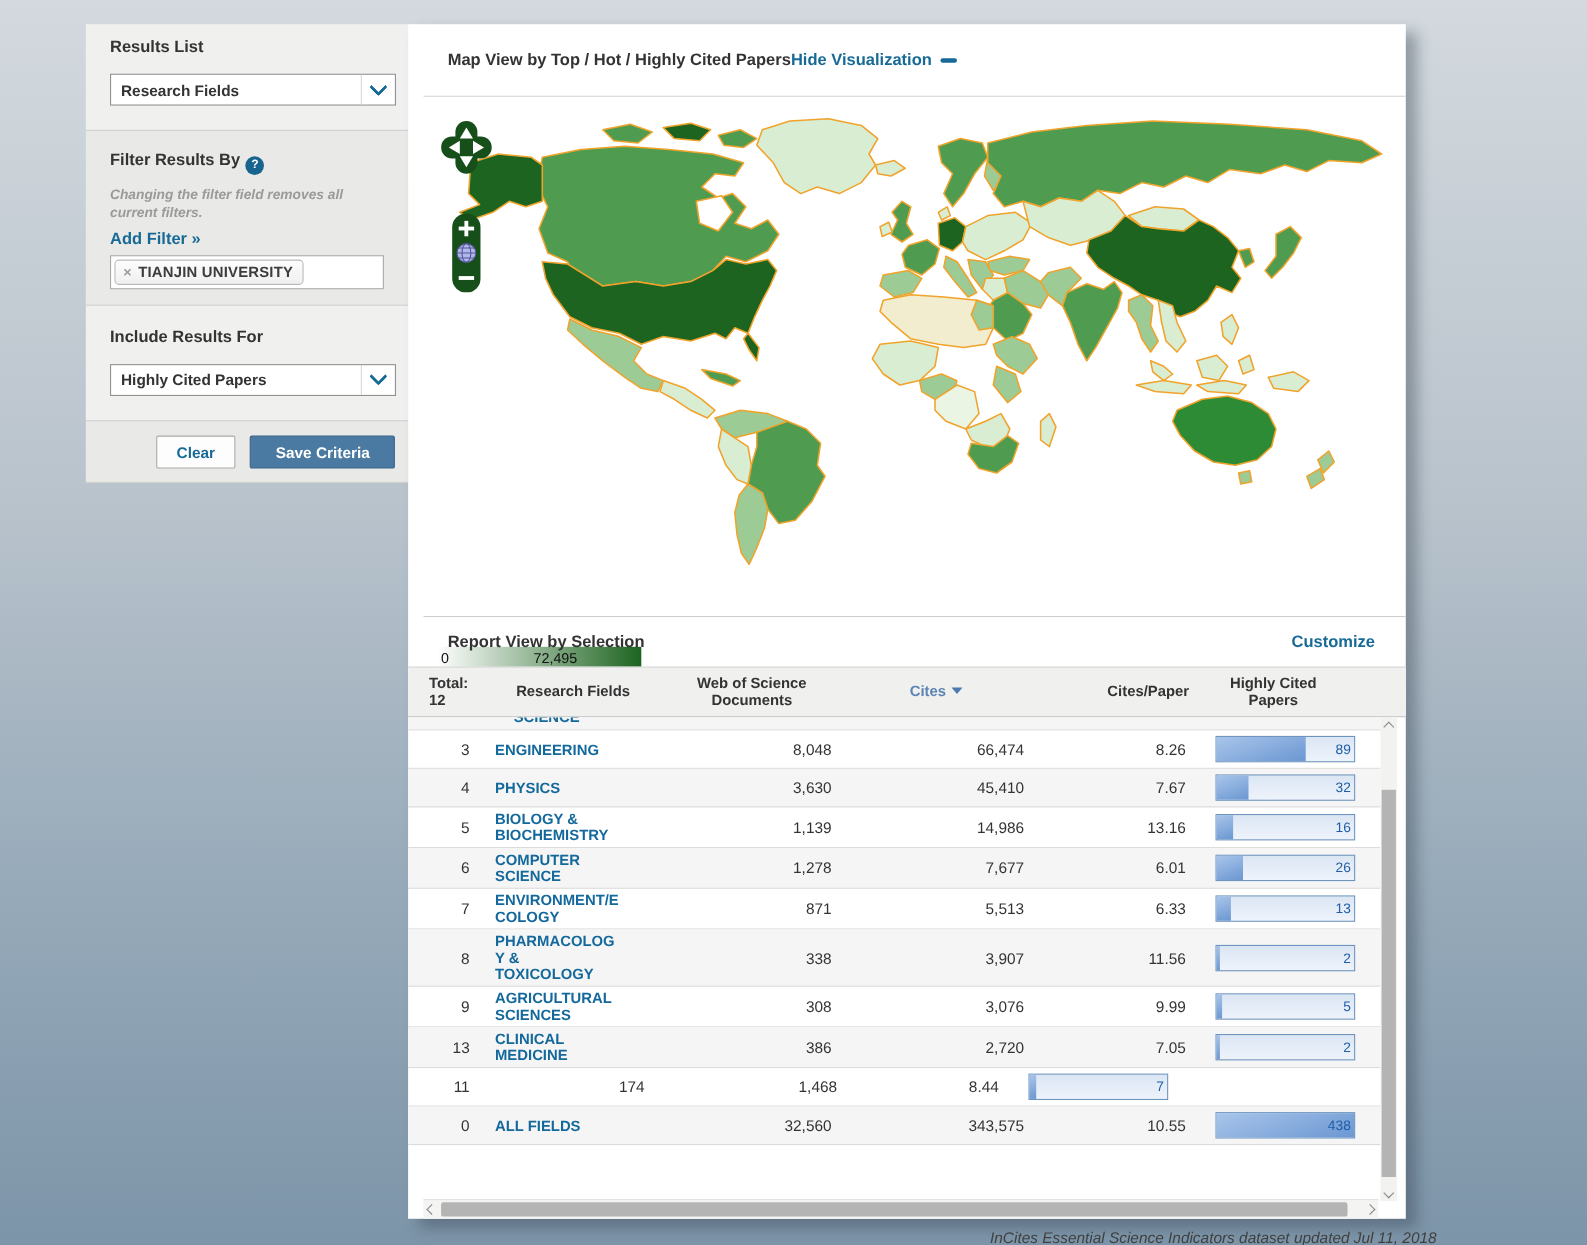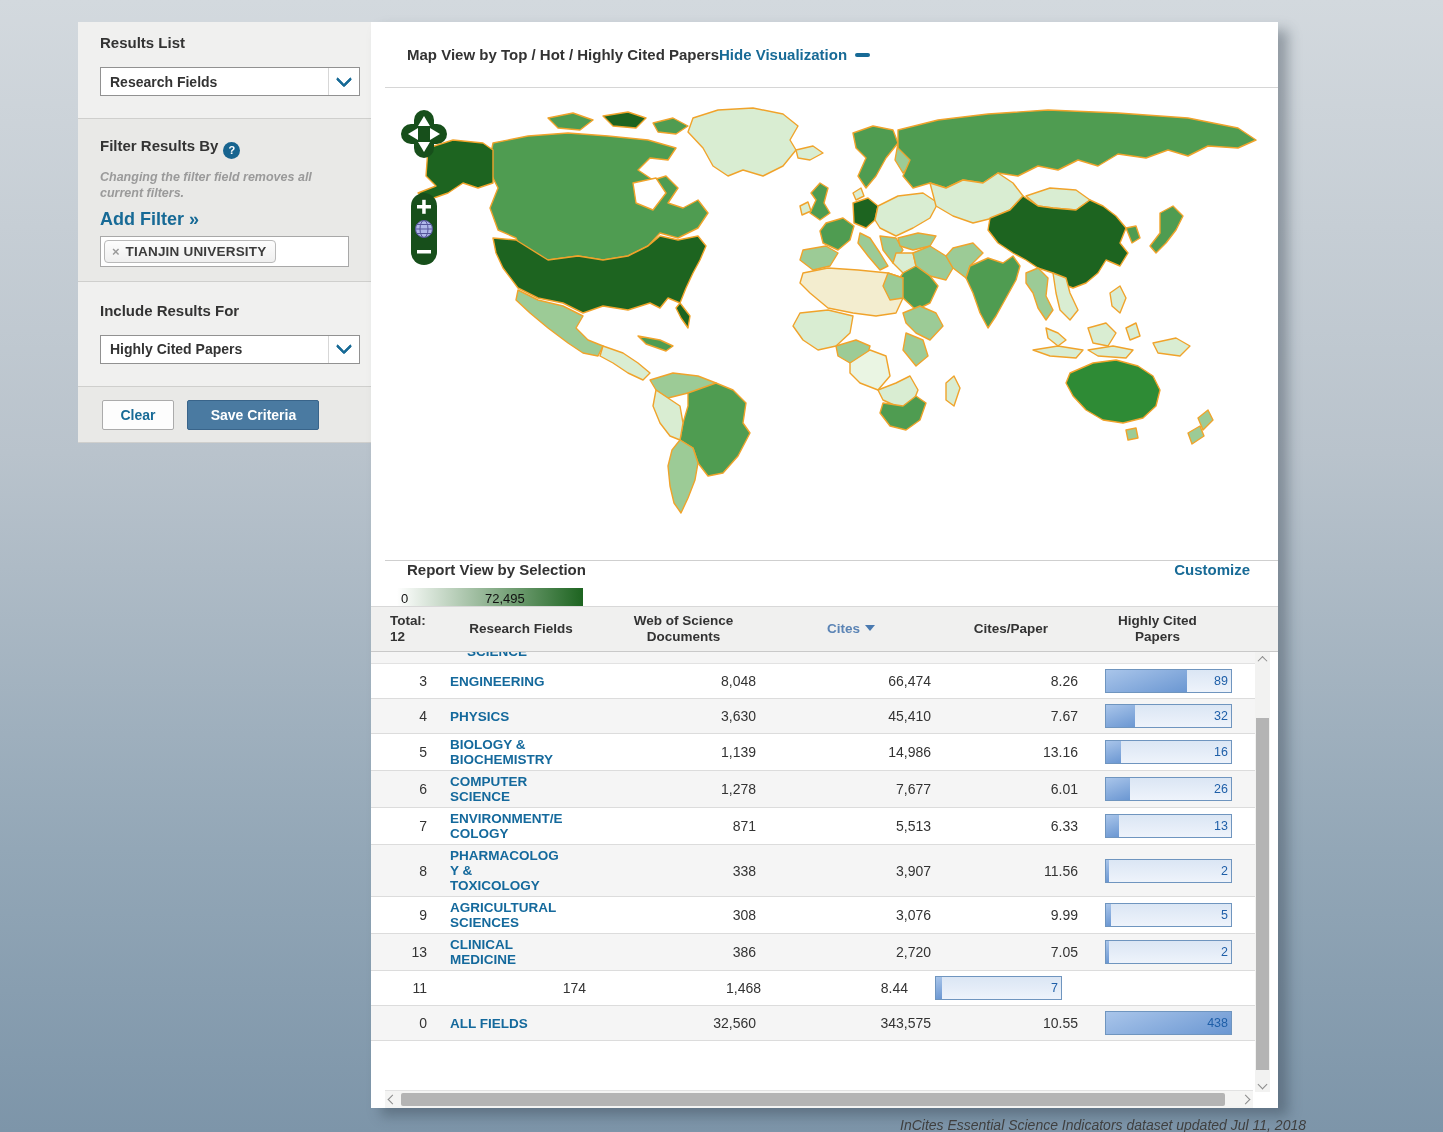--- a/index.html
+++ b/index.html
@@ -29,50 +29,50 @@
   .link{color:var(--link-blue);font-weight:bold;cursor:pointer;text-decoration:none;}
   .help{display:inline-flex;width:17px;height:17px;border-radius:50%;background:#17648f;color:#fff;
         font-size:11px;font-weight:bold;align-items:center;justify-content:center;vertical-align:-3px;margin-left:5px;}
   .filterbox{background:#fff;border:1px solid #a8a8a8;height:29px;display:flex;align-items:center;padding-left:3px;}
   .tag{display:inline-flex;align-items:center;gap:6px;border:1px solid #b9b9b9;border-radius:4px;
        background:linear-gradient(#fdfdfd,#efefef);padding:3px 9px 3px 7px;}
   .tag .x{color:#9a9a9a;font-weight:bold;font-size:13px;cursor:pointer;}
   .tag .t{font-size:13.5px;font-weight:bold;color:#3c3c3c;letter-spacing:.2px;}
   .btn{display:inline-flex;align-items:center;justify-content:center;height:28px;font-size:14px;
        font-weight:bold;cursor:pointer;border-radius:2px;}
-  .btn-clear{width:70px;background:#fdfdfd;border:1px solid #ababab;color:var(--link-blue);}
+  .btn-clear{width:70px;background:#fdfdfd;border:1px solid #ababab;color:var(--link-blue);margin-left:40px;}
   .btn-save{width:130px;background:var(--save-button-blue);border:1px solid #39648a;color:#fff;}
   
   .main{position:absolute;left:371px;top:22px;width:907px;height:1086px;background:#fff;
         box-shadow:10px 8px 12px rgba(45,58,72,.38);}
   .map-header{position:absolute;left:14px;right:0;top:0;height:66px;border-bottom:1px solid #d6d6d6;
               display:flex;align-items:center;padding:0 28px 0 22px;box-sizing:border-box;}
   .panel-title{font-size:15px;font-weight:bold;color:#333;}
   .hide-link{display:flex;align-items:center;gap:8px;font-size:15px;}
   .minus-bar{width:15px;height:4px;border-radius:2px;background:var(--link-blue);}
   .map-area{position:absolute;left:0;top:66px;width:907px;height:434px;}
   .country{stroke:var(--map-border-orange);stroke-width:1.4;stroke-linejoin:round;stroke-linecap:round;}
   .gd{fill:var(--map-green-dark);} .gm{fill:var(--map-green-medium);} .gm2{fill:var(--map-green-medium2);}
   .gl{fill:var(--map-green-light);} .gp{fill:var(--map-green-pale);} .gp2{fill:var(--map-green-palest);}
   .gc{fill:var(--map-cream);} .gw{fill:#ffffff;}
   .map-ctl{position:absolute;left:30px;top:20px;}
   .legend{position:absolute;left:26px;top:500px;width:186px;height:22px;
           background:linear-gradient(90deg,#ffffff,var(--map-green-dark));}
   .legend .l0{position:absolute;left:4px;top:3px;font-size:13px;color:#111;}
   .legend .lmax{position:absolute;left:88px;top:3px;font-size:13px;color:#111;}
   .report-header{position:absolute;left:14px;right:0;top:538px;height:46px;border-top:1px solid #cfcfcf;
-                 display:flex;justify-content:space-between;padding:0 28px 0 22px;box-sizing:border-box;}
+                 display:flex;align-items:center;justify-content:space-between;padding:0 28px 0 22px;box-sizing:border-box;}
   
   .thead{position:absolute;left:0;right:0;top:584px;height:46px;background:#f0f0ef;
          border-top:1px solid #d8d8d8;border-bottom:1px solid #c9c9c9;display:flex;align-items:center;
          font-size:13.5px;font-weight:bold;color:#333;box-sizing:border-box;}
   .th{white-space:pre-line;text-align:center;line-height:16px;}
   .th-rank{width:65px;text-align:left;padding-left:19px;box-sizing:border-box;}
   .th-field{width:170px;} .th-docs{width:155px;} .th-cites{width:180px;color:var(--cites-header-blue);cursor:pointer;}
-  .th-cpp{width:140px;} .th-hcp{width:153px;}
+  .th-cpp{width:140px;text-align:right;} .th-hcp{width:153px;}
   .sort-tri{display:inline-block;width:0;height:0;border-left:5px solid transparent;border-right:5px solid transparent;
             border-top:6px solid #4a7ab0;margin-left:5px;vertical-align:2px;}
   .tbody{position:absolute;left:0;top:630px;width:884px;height:440px;overflow:hidden;}
   .clipped-row{height:11px;overflow:hidden;background:#f5f5f5;border-bottom:1px solid #e2e2e2;}
   .clipped-row span{display:block;margin:-8px 0 0 96px;font-size:13.5px;font-weight:bold;color:var(--field-link-blue);line-height:15px;}
   .trow{display:flex;align-items:center;min-height:35px;border-bottom:1px solid #dcdcdc;font-size:14px;color:#333;
         padding:3px 0;box-sizing:border-box;}
   .trow.alt{background:#f5f5f5;}
   .c{box-sizing:border-box;}
   .rank{width:65px;text-align:right;padding-right:9px;}
@@ -114,21 +114,21 @@
             <span class="chev-dn"></span>
           </span>
       </div>
     </div>
 
     <div class="side-sec sec-dark" style="padding:18px 22px 14px;">
       <div class="side-h">
         <span>Filter Results By</span><span class="help">?</span>
       </div>
       <div class="note" style="margin-top:10px;width:250px;">Changing the filter field removes all current filters.</div>
-      <div style="margin-top:8px;font-size:18px;"><a class="link">Add Filter »</a></div>
+      <div style="margin-top:8px;font-size:15px;"><a class="link">Add Filter »</a></div>
       <div class="filterbox" style="margin-top:6px;width:244px;">
         <span class="tag">
           <span class="x">×</span>
           <span class="t">TIANJIN UNIVERSITY</span>
         </span>
       </div>
     </div>
 
     <div class="side-sec sec-light" style="padding:20px 22px 22px;">
       <div class="side-h">Include Results For</div>

